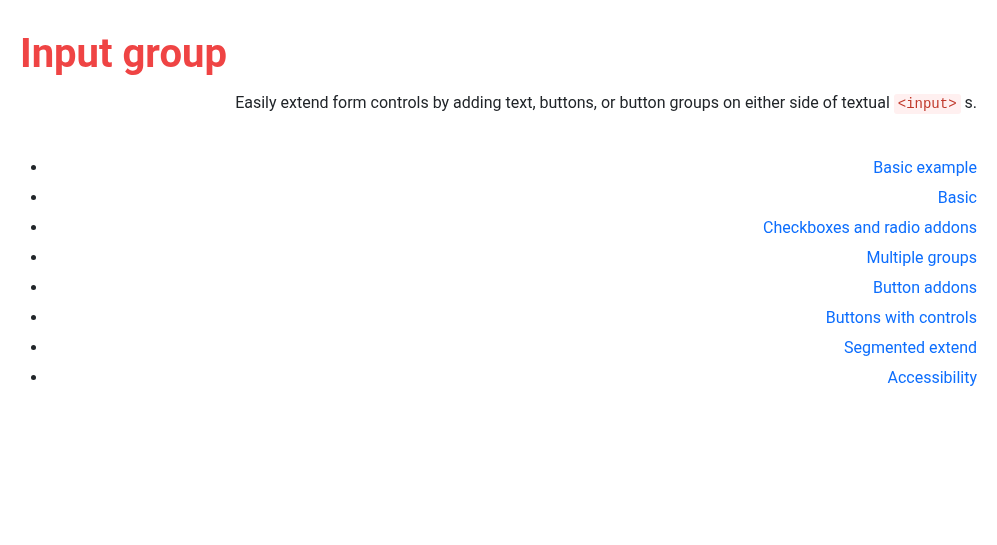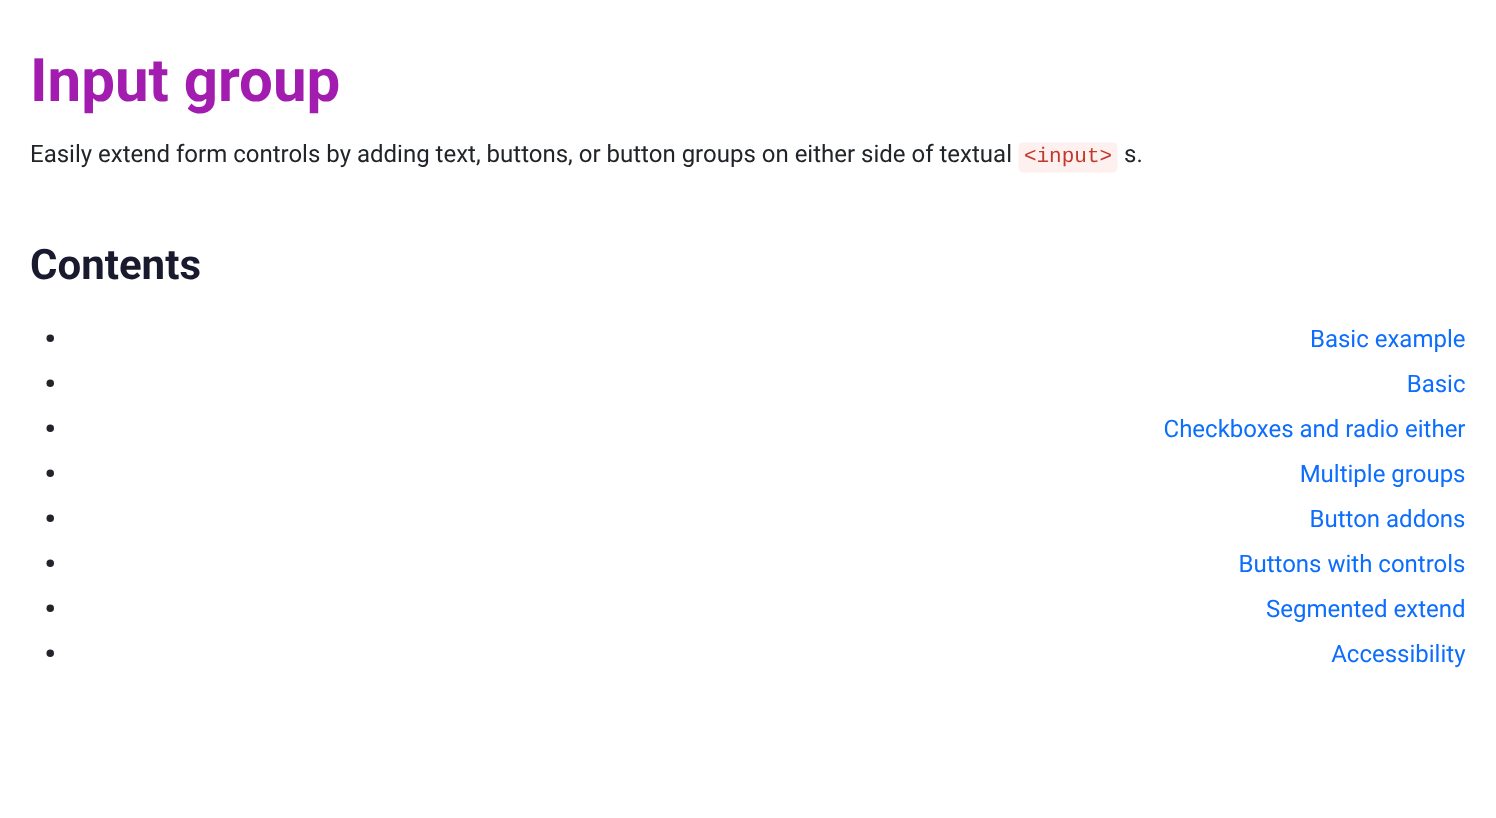--- a/index.html
+++ b/index.html
@@ -14,30 +14,31 @@
       color: #212529;
       font-size: 16px;
       line-height: 1.5;
       padding: 30px 20px 30px 20px;
       max-width: 997px;
     }
 
     .page-title {
       font-size: 2.5rem;
       font-weight: 700;
-      color: #a21caf;
+      color: #ef4444;
       margin-bottom: 12px;
       line-height: 1.2;
     }
 
     .description {
       font-size: 1rem;
       color: #212529;
       margin-bottom: 8px;
       line-height: 1.6;
+      text-align: right;
     }
 
     .inline-code {
       background-color: #fff0f0;
       color: #c0392b;
       font-family: "SFMono-Regular", Consolas, "Liberation Mono", Menlo, monospace;
       font-size: 0.875em;
       padding: 2px 4px;
       border-radius: 3px;
     }
@@ -73,24 +74,23 @@
 <body>
 
 <h1 class="page-title">Input group</h1>
 
 <p class="description">
   <span>Easily extend form controls by adding text, buttons, or button groups on either side of textual</span>
   <code class="inline-code">&lt;input&gt;</code><span> s.</span>
 </p>
 
 <div class="contents-section">
-  <h2 class="contents-title">Contents</h2>
   <ul class="contents-list" id="contents-list-container">
   <li><a href="#basic-example">Basic example</a></li>
       <li><a href="#sizing">Basic</a></li>
-      <li><a href="#checkboxes-and-radio-addons">Checkboxes and radio either</a></li>
+      <li><a href="#checkboxes-and-radio-addons">Checkboxes and radio addons</a></li>
       <li><a href="#multiple-addons">Multiple groups</a></li>
       <li><a href="#button-addons">Button addons</a></li>
       <li><a href="#buttons-with-dropdowns">Buttons with controls</a></li>
       <li><a href="#segmented-buttons">Segmented extend</a></li>
       <li><a href="#accessibility">Accessibility</a></li>
     </ul>
 </div>
 
 </body></html>

